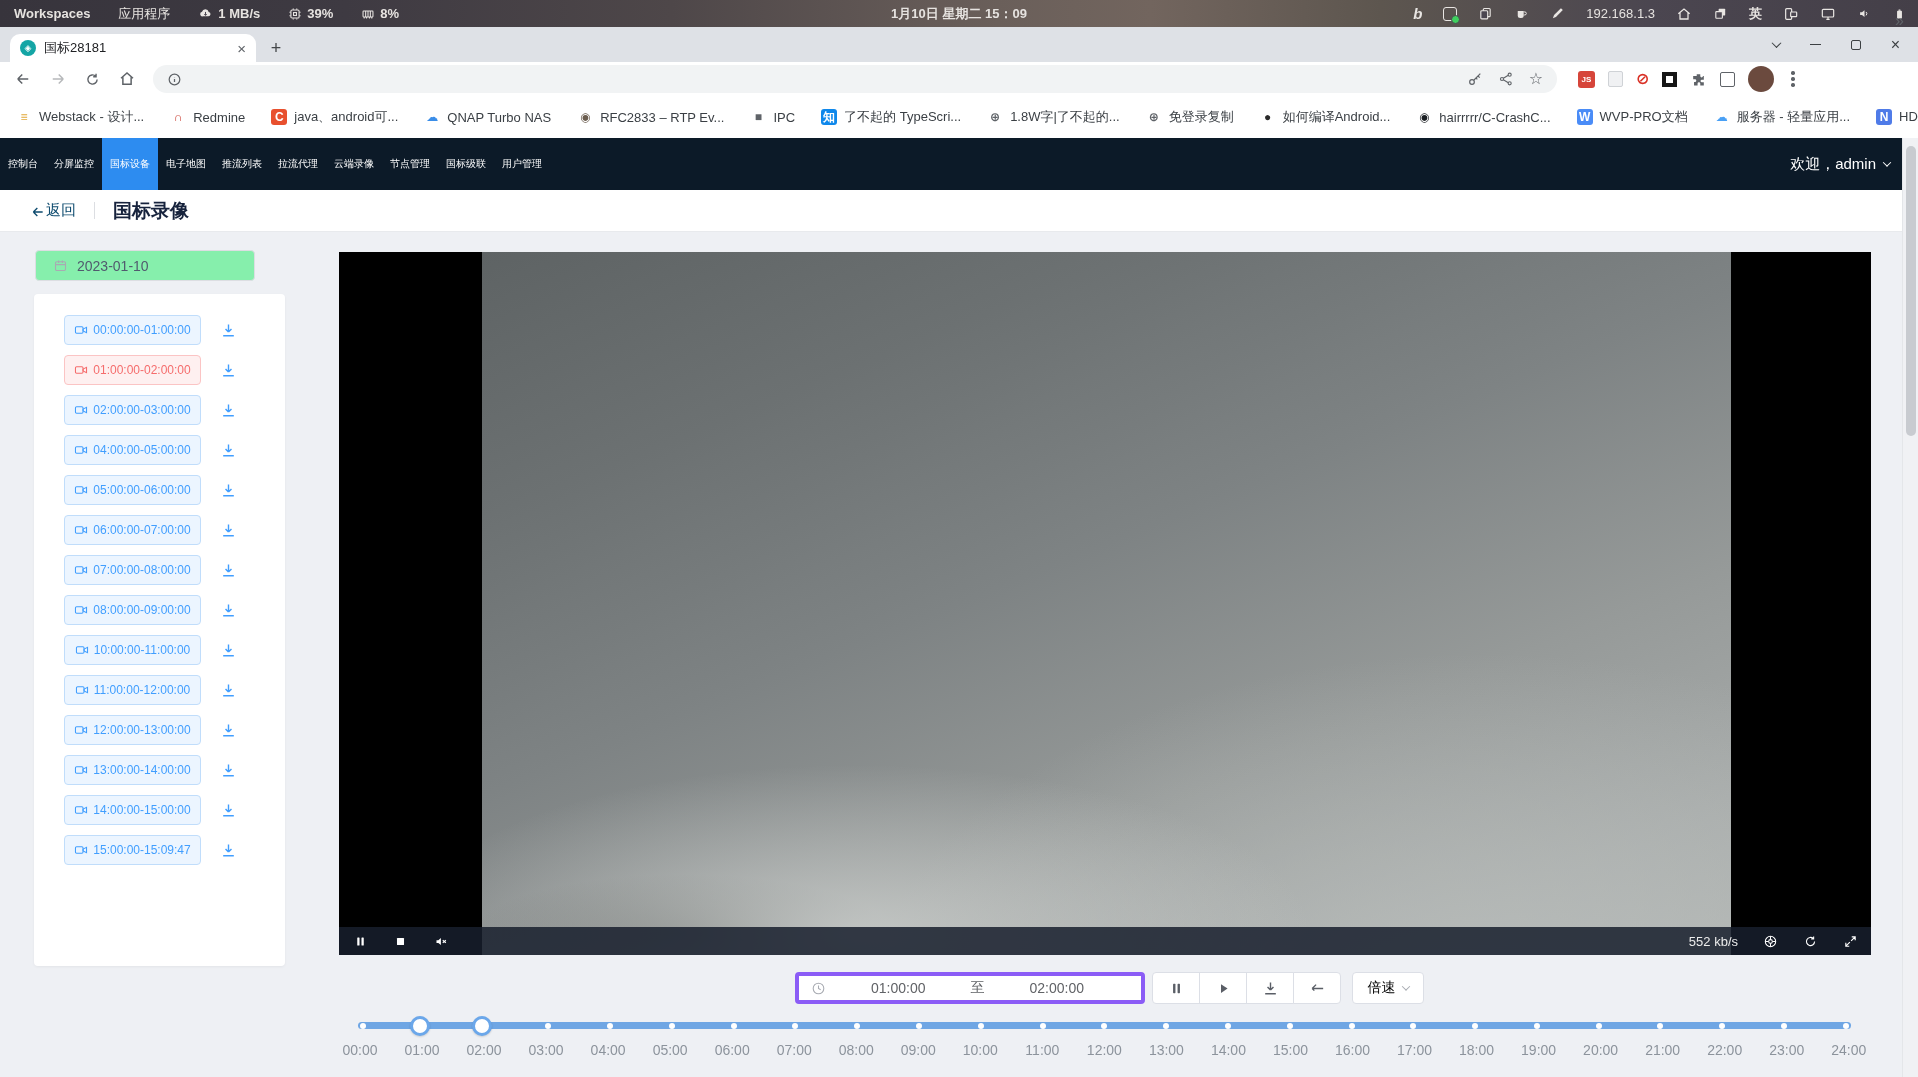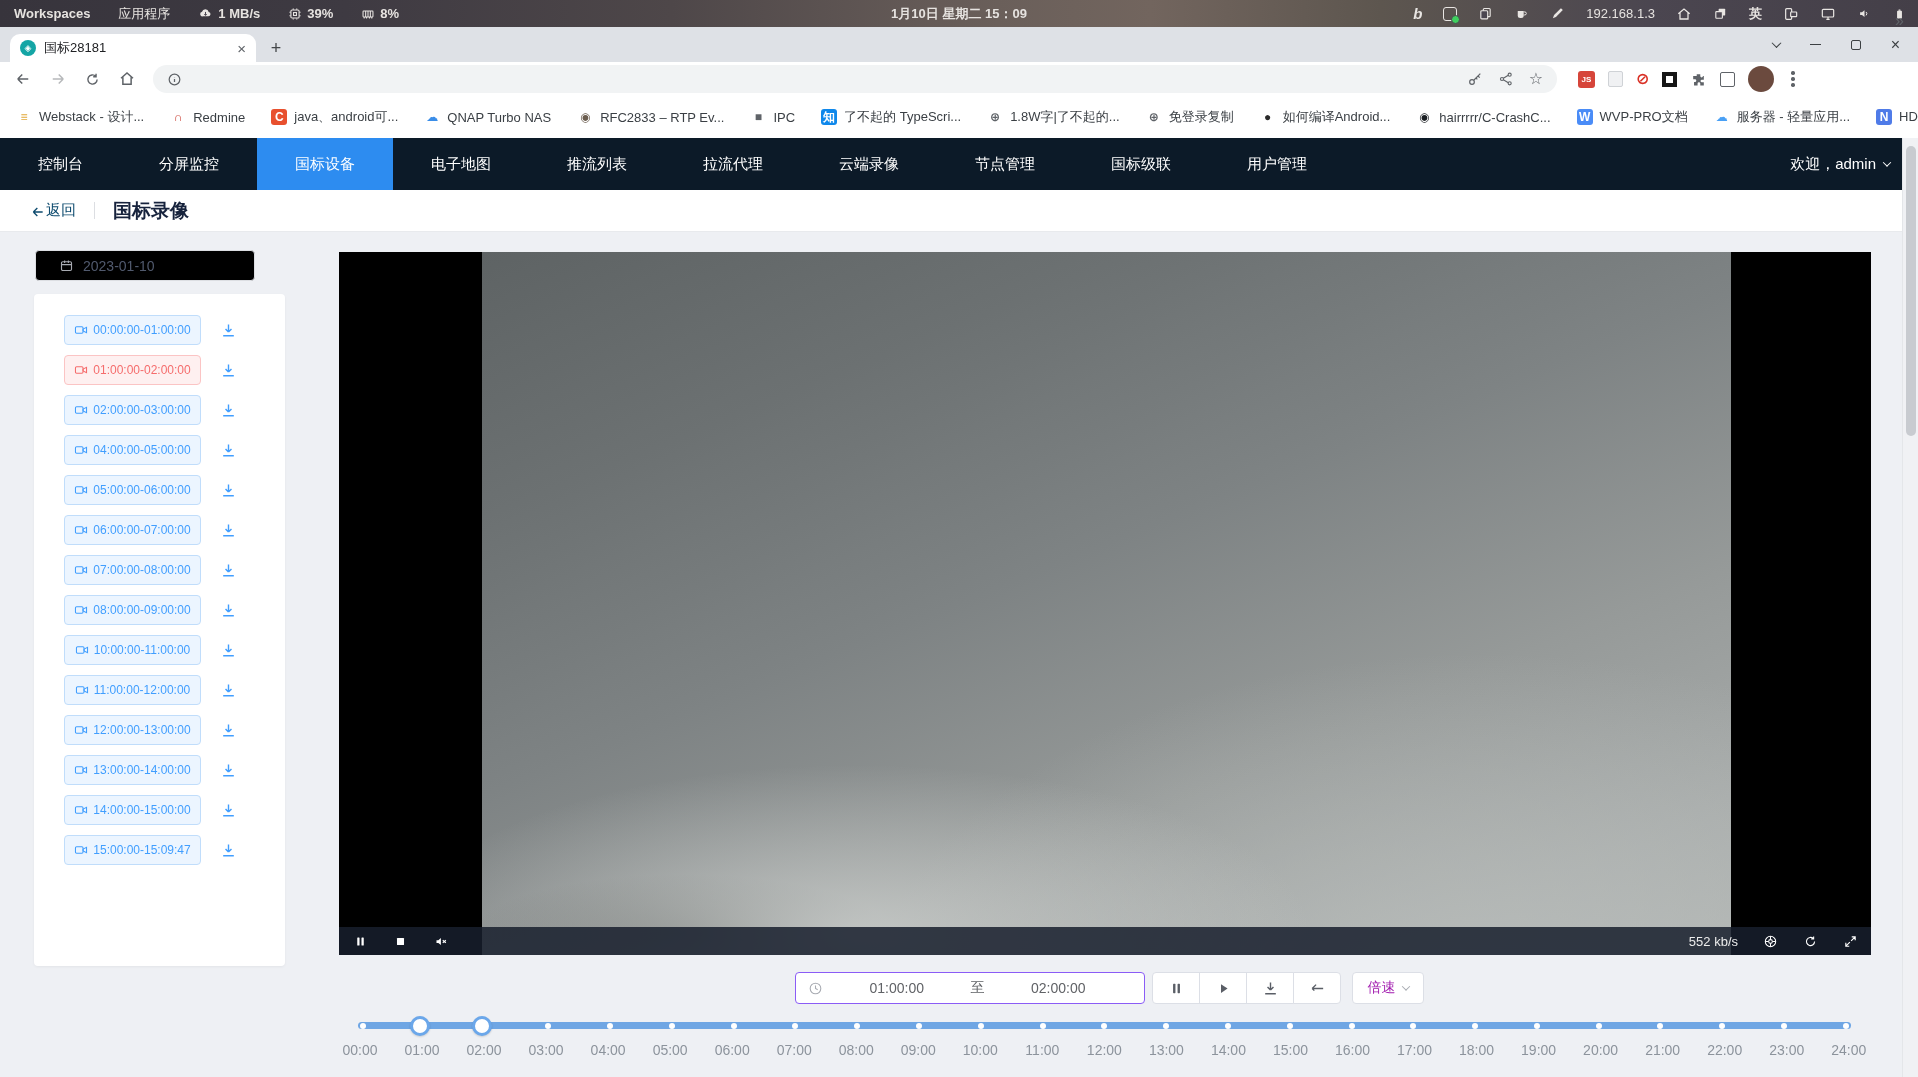--- a/index.html
+++ b/index.html
@@ -55,33 +55,33 @@
   .vdots i{width:3.4px;height:3.4px;border-radius:50%;background:#5f6368}
 
   
   #bookmarks-bar{position:absolute;left:0;top:96px;width:1918px;height:42px;background:#fff;display:flex;align-items:center;gap:26px;padding:0 16px;font-size:13px;color:#3a3f44}
   .bm{display:flex;align-items:center;gap:7px;white-space:nowrap;cursor:pointer}
   .bm-ico{width:16px;height:16px;border-radius:3px;display:flex;align-items:center;justify-content:center;font-size:12px;font-weight:700;line-height:1}
   #bm-overflow{position:absolute;right:14px;top:0;height:42px;display:flex;align-items:center;font-size:16px;color:#5f6368}
 
   
   #app-nav{position:absolute;left:0;top:138px;width:1902px;height:52px;background:#0c1a28;display:flex;color:#fff}
-  .nav-tab{padding:0 38px;line-height:52px;font-size:15px;cursor:pointer;white-space:nowrap}
+  .nav-tab{padding:0 8px;line-height:52px;font-size:10px;cursor:pointer;white-space:nowrap}
   .nav-tab.active{background:#2d8cf0}
   #nav-right{margin-left:auto;display:flex;align-items:center;gap:8px;padding-right:12px;font-size:15px}
   #nav-right .chev{width:6px;height:6px;color:#fff}
 
   
   #subheader{position:absolute;left:0;top:190px;width:1902px;height:42px;background:#fff;border-bottom:1px solid #e8eaed;display:flex;align-items:center;padding-left:30px}
   .back-group{display:flex;align-items:flex-end;color:#0c4a6e;font-size:15px;cursor:pointer}
   .sub-divider{width:1px;height:17px;background:#dcdee2;margin:0 18px}
   #page-title{font-size:19px;font-weight:700;color:#17233d}
 
   
-  #date-input{position:absolute;left:35px;top:250px;width:220px;height:31px;background:#000000;border:1px solid #dcdee2;border-radius:4px;display:flex;align-items:center;padding:0 23px;gap:9px}
+  #date-input{position:absolute;left:35px;top:250px;width:220px;height:31px;background:#86efac;border:1px solid #dcdee2;border-radius:4px;display:flex;align-items:center;padding:0 17px;gap:9px}
   #date-input .dtext{font-size:14px;color:#515a6e}
   #seg-panel{position:absolute;left:34px;top:294px;width:251px;height:672px;background:#fff;border-radius:4px;box-shadow:0 1px 3px rgba(0,0,0,.05);padding-top:16px;overflow:hidden}
   .seg-row{height:40px;display:flex;align-items:center;padding-left:30px}
   .seg-pill{width:137px;height:30px;border-radius:4px;background:#ecf5ff;border:1px solid #c0ddfb;color:#409eff;display:flex;align-items:center;justify-content:center;gap:5px;font-size:12px;font-family:inherit;cursor:pointer}
   .seg-pill.active{background:#fef0f0;border-color:#fbc4c4;color:#f56c6c}
   .seg-dl{margin-left:17px;background:none;border:none;color:#409eff;cursor:pointer;padding:2px}
 
   
   #player{position:absolute;left:339px;top:252px;width:1532px;height:703px;background:#000}
   #video-frame{position:absolute;left:143px;top:0;width:1249px;height:703px;
@@ -90,28 +90,28 @@
       radial-gradient(300px 85px at 16% 97%, rgba(105,109,107,.9), rgba(105,109,107,0) 70%),
       radial-gradient(1000px 600px at 80% 110%, #b9bdbb 0%, rgba(185,189,187,0) 62%),
       linear-gradient(158deg,#5e6364 0%,#6c7172 22%,#7e8384 45%,#969a99 68%,#a7abaa 88%,#afb3b1 100%)}
   #osd{position:absolute;top:30px;right:218px;font-family:"DejaVu Sans Mono","Liberation Mono",monospace;font-size:26px;color:#f4f4f2;letter-spacing:1px;text-shadow:1.5px 1.5px 0 rgba(45,45,45,.9),-1px -1px 0 rgba(45,45,45,.45)}
   #player-bar{position:absolute;left:0;right:0;bottom:0;height:28px;background:rgba(23,31,45,.85);display:flex;align-items:center;color:#fff}
   #player-bar .pleft{display:flex;align-items:center;gap:27px;padding-left:15px}
   #player-bar .pright{margin-left:auto;display:flex;align-items:center;gap:25px;padding-right:13px}
   #bitrate{font-size:13px;color:#ececec}
 
   
-  #range-picker{position:absolute;left:795px;top:972px;width:350px;height:32px;background:#fff;border:1px solid #8b5cf6;border-radius:4px;display:flex;align-items:center;padding:0 12px}
+  #range-picker{position:absolute;left:795px;top:972px;width:350px;height:32px;background:#fff;border:4px solid #8b5cf6;border-radius:4px;display:flex;align-items:center;padding:0 12px}
   #range-picker .rp-time{flex:1;text-align:center;font-size:14px;color:#606266}
   #range-picker .rp-to{font-size:14px;color:#606266}
   #btn-group{position:absolute;left:1152px;top:972px;display:flex}
   .gbtn{width:48px;height:32px;background:#fff;border:1px solid #dcdfe6;display:flex;align-items:center;justify-content:center;color:#5a5e66;cursor:pointer;margin-left:-1px}
   .gbtn:first-child{border-radius:4px 0 0 4px;margin-left:0}
   .gbtn:last-child{border-radius:0 4px 4px 0}
-  #speed-btn{position:absolute;left:1352px;top:972px;width:72px;height:32px;background:#fff;border:1px solid #dcdfe6;border-radius:4px;display:flex;align-items:center;justify-content:center;gap:7px;font-size:14px;color:#a21caf;cursor:pointer}
+  #speed-btn{position:absolute;left:1352px;top:972px;width:72px;height:32px;background:#fff;border:1px solid #dcdfe6;border-radius:4px;display:flex;align-items:center;justify-content:center;gap:7px;font-size:14px;color:#000000;cursor:pointer}
   #speed-btn .chev{width:6px;height:6px;color:#a8abb2}
 
   
   #timeline{position:absolute;left:358px;top:1015px;width:1493px;height:21px}
   #tl-track{position:absolute;left:0;top:7px;width:100%;height:7px;border-radius:3.5px;background:#6fa6e4;cursor:pointer}
   #tl-dots{position:absolute;left:2px;right:2px;top:7px;height:7px;display:flex;justify-content:space-between;align-items:center;pointer-events:none}
   .tl-dot{width:6px;height:6px;border-radius:50%;background:#fff}
   .tl-handle{position:absolute;top:0.5px;width:20px;height:20px;border-radius:50%;background:#fff;border:3px solid #6ba7ea;box-shadow:0 1px 2px rgba(0,0,0,.15);cursor:grab}
   #tl-handle-start{left:calc(4.1667% - 10px)}
   #tl-handle-end{left:calc(8.3333% - 10px)}

